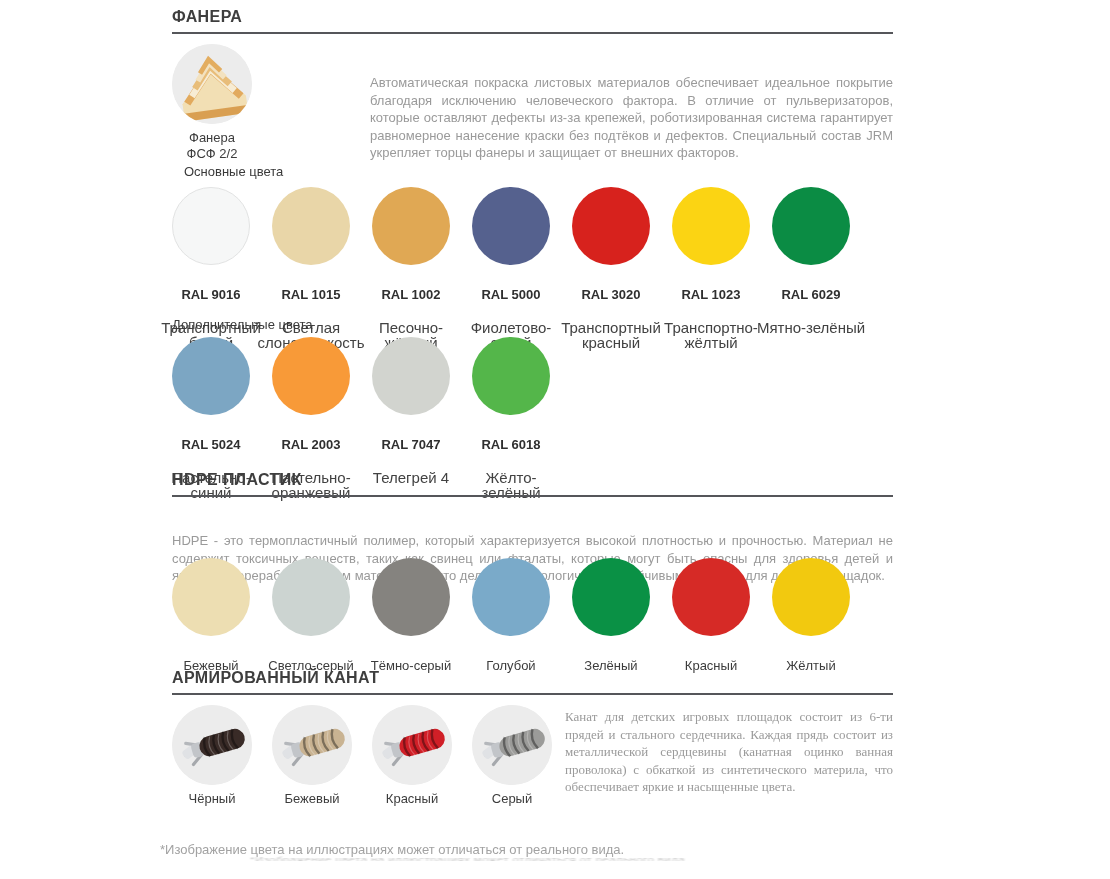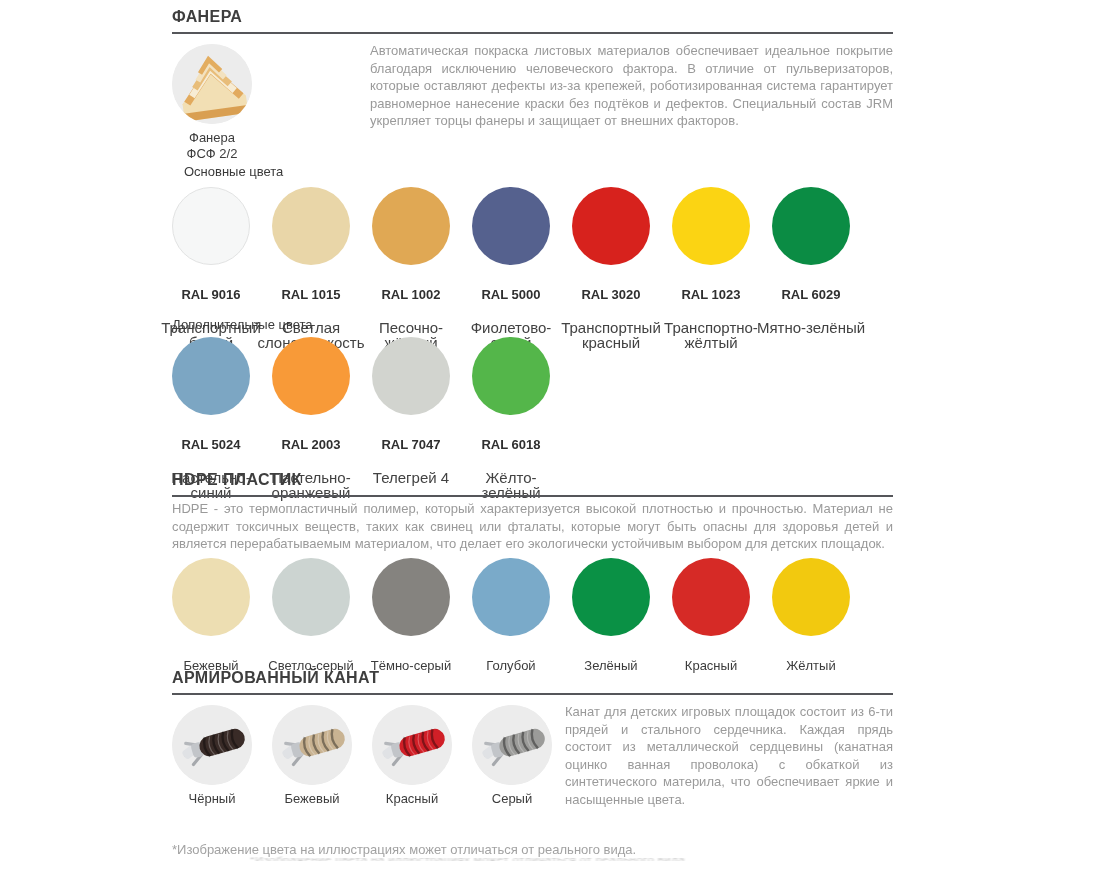--- a/index.html
+++ b/index.html
@@ -16,20 +16,21 @@
     left:172px; width:721px;
     font-size:16px; font-weight:bold; letter-spacing:.4px;
     color:#3e3e3e; text-transform:uppercase;
     border-bottom:2px solid #55565a;
     padding-bottom:6px;
   }
 
   .para {
     font-size:13px; line-height:17.5px; color:#9a9a9a;
     text-align:justify;
+    margin-top:32px;
   }
 
   .sub-head { font-size:13px; color:#3a3a3a; }
 
   
   .row { display:flex; }
   .swatch { width:78px; margin-right:22px; position:relative; flex:0 0 auto; }
   .circle {
     width:78px; height:78px; border-radius:50%;
     border:1px solid transparent;
@@ -349,17 +350,17 @@
           <path d="M50,39 q-7,12 0,24" stroke="rgba(255,255,255,0.25)" stroke-width="1.5" fill="none"></path>
           <path d="M62,39 q-7,12 0,24" stroke="rgba(255,255,255,0.25)" stroke-width="1.5" fill="none"></path>
           <path d="M74,39 q-7,12 0,24" stroke="rgba(255,255,255,0.25)" stroke-width="1.5" fill="none"></path>
         </g>
       </svg>
     </div>
     <div class="fig-label">Серый</div>
   </div>
 </div>
 
-<p class="abs para" style="left:565px; top:703px; width:328px;">Канат для детских игровых площадок состоит из 6-ти прядей и стального сердечника. Каждая прядь состоит из металлической сердцевины (канатная оцинко ванная проволока) с обкаткой из синтетического материла, что обеспечивает яркие и насыщенные цвета.</p>
-
-<div class="abs footnote" style="left:172px; top:842px;">*Изображение цвета на иллюстрациях может отличаться от реального вида.</div>
+<p class="abs para" style="left:565px; top:676px; width:328px;font-family:Liberation Serif, serif;">Канат для детских игровых площадок состоит из 6-ти прядей и стального сердечника. Каждая прядь состоит из металлической сердцевины (канатная оцинко ванная проволока) с обкаткой из синтетического материла, что обеспечивает яркие и насыщенные цвета.</p>
+
+<div class="abs footnote" style="left:160px; top:842px;">*Изображение цвета на иллюстрациях может отличаться от реального вида.</div>
 
 <div class="abs reflection" style="left:250px; top:856px; width:612px;">*Изображение цвета на иллюстрациях может отличаться от реального вида.</div>
 
 </body></html>

